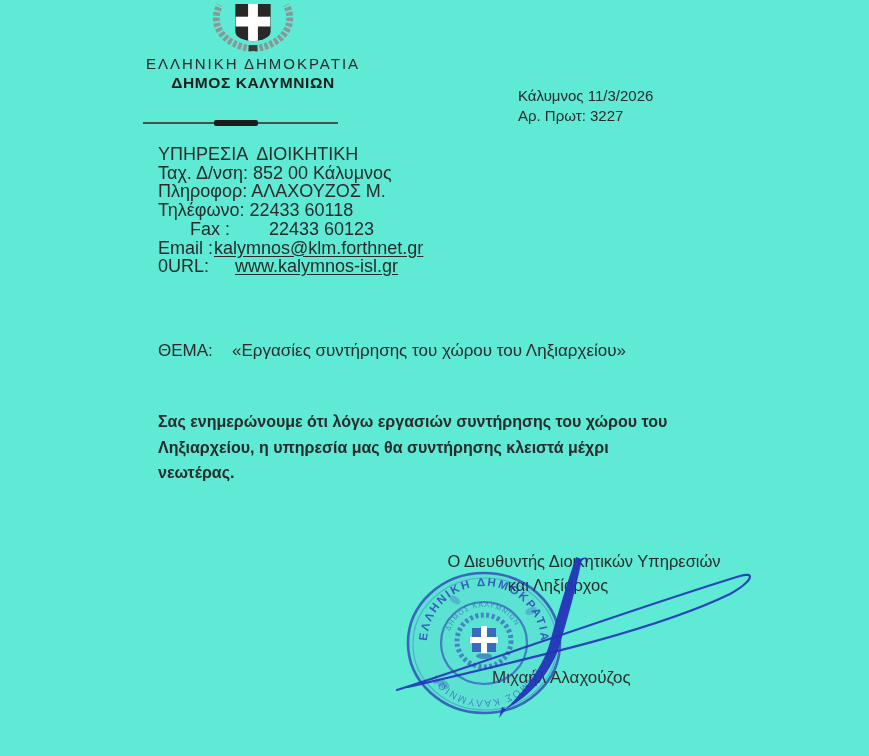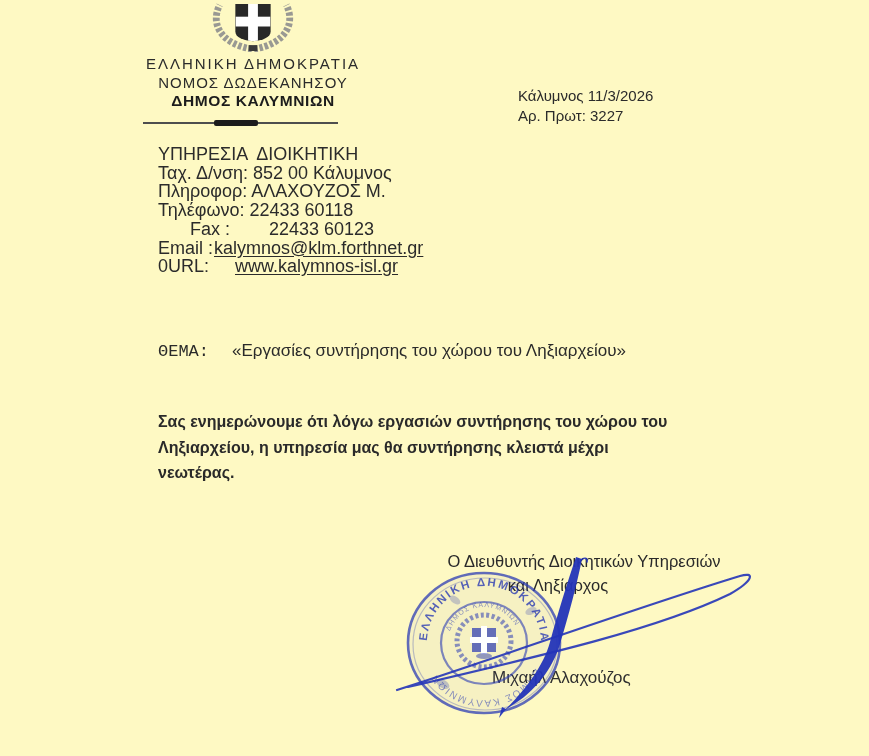--- a/index.html
+++ b/index.html
@@ -1,16 +1,16 @@
 <!DOCTYPE html>
 <html><head>
 <meta charset="utf-8">
 <style>
   html,body{margin:0;padding:0;background:#fff;}
-  .page{position:relative;width:869px;height:756px;background:#fef9c3;overflow:hidden;
+  .page{position:relative;width:869px;height:756px;background:#5eead4;overflow:hidden;
         font-family:"Liberation Sans", sans-serif;color:#262626;}
   .abs{position:absolute;}
 
   
   .emblem-svg{left:205px;top:1px;width:96px;height:51px;}
   .hdr{left:103px;top:55px;width:300px;text-align:center;line-height:18.5px;}
   .hdr1{font-size:15px;letter-spacing:2px;color:#2b2b2b;}
   .hdr2{font-size:15px;letter-spacing:1px;color:#2b2b2b;}
   .hdr3{font-size:15.5px;font-weight:bold;letter-spacing:.6px;color:#1c1c1c;}
   .divider{left:143px;top:119px;width:195px;height:8px;}
@@ -23,21 +23,21 @@
   
   .contact{left:158px;top:145px;font-size:18px;line-height:18.7px;color:#2b2b2b;}
   .contact .row{white-space:pre;}
   .lbl-fax{display:inline-block;min-width:79px;margin-left:32px;}
   .lbl-email{display:inline-block;min-width:56px;}
   .lbl-url{display:inline-block;min-width:77px;}
   .ulined{text-decoration:underline;text-underline-offset:2px;}
 
   
   .subject{left:158px;top:341px;font-size:17px;color:#2a2a2a;}
-  .subject .lbl{display:inline-block;min-width:74px;font-family:Liberation Mono, monospace;}
+  .subject .lbl{display:inline-block;min-width:74px;}
   .bodytext{left:158px;top:409px;font-size:16px;line-height:25.5px;color:#2a2a2a;font-weight:bold;}
 
   
   .signblock{left:398px;top:549px;width:372px;text-align:center;font-size:16.5px;line-height:24px;color:#2a2a2a;}
   .signline2{transform:translateX(-26px);}
   .signname{left:492px;top:668px;font-size:17px;color:#303030;}
   .stamp-svg{left:385px;top:556px;width:390px;height:200px;pointer-events:none;}
 </style>
 </head>
 <body>
@@ -55,21 +55,20 @@
     <path d="M30 3 h36 v28 c0 6 -8 9 -18 10 c-10 -1 -18 -4 -18 -10 z" fill="#282828"></path>
     <g clip-path="url(#shieldClip)">
       <rect x="43" y="3" width="10" height="40" fill="#ffffff"></rect>
       <rect x="30" y="16" width="36" height="10" fill="#ffffff"></rect>
     </g>
     <rect x="43.5" y="45" width="9" height="6" fill="#3a3a3a"></rect>
   </svg>
 
   <div class="abs hdr">
     <div class="hdr1">ΕΛΛΗΝΙΚΗ ΔΗΜΟΚΡΑΤΙΑ</div>
-    <div class="hdr2">ΝΟΜΟΣ ΔΩΔΕΚΑΝΗΣΟΥ</div>
     <div class="hdr3">ΔΗΜΟΣ ΚΑΛΥΜΝΙΩΝ</div>
   </div>
 
   <div class="abs divider">
     <div class="thin"></div>
     <div class="thick"></div>
   </div>
 
   <div class="abs ref">
     <div>Κάλυμνος 11/3/2026</div>

